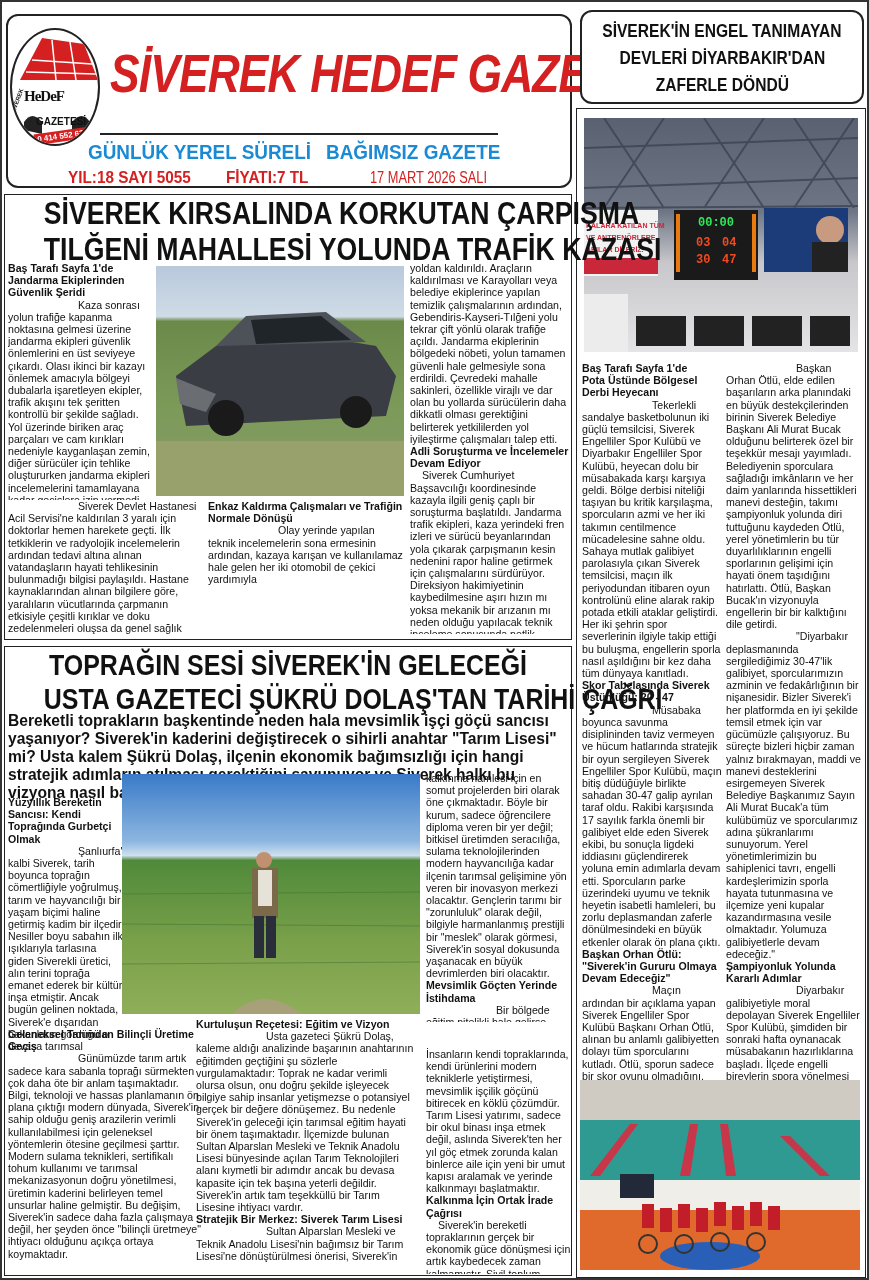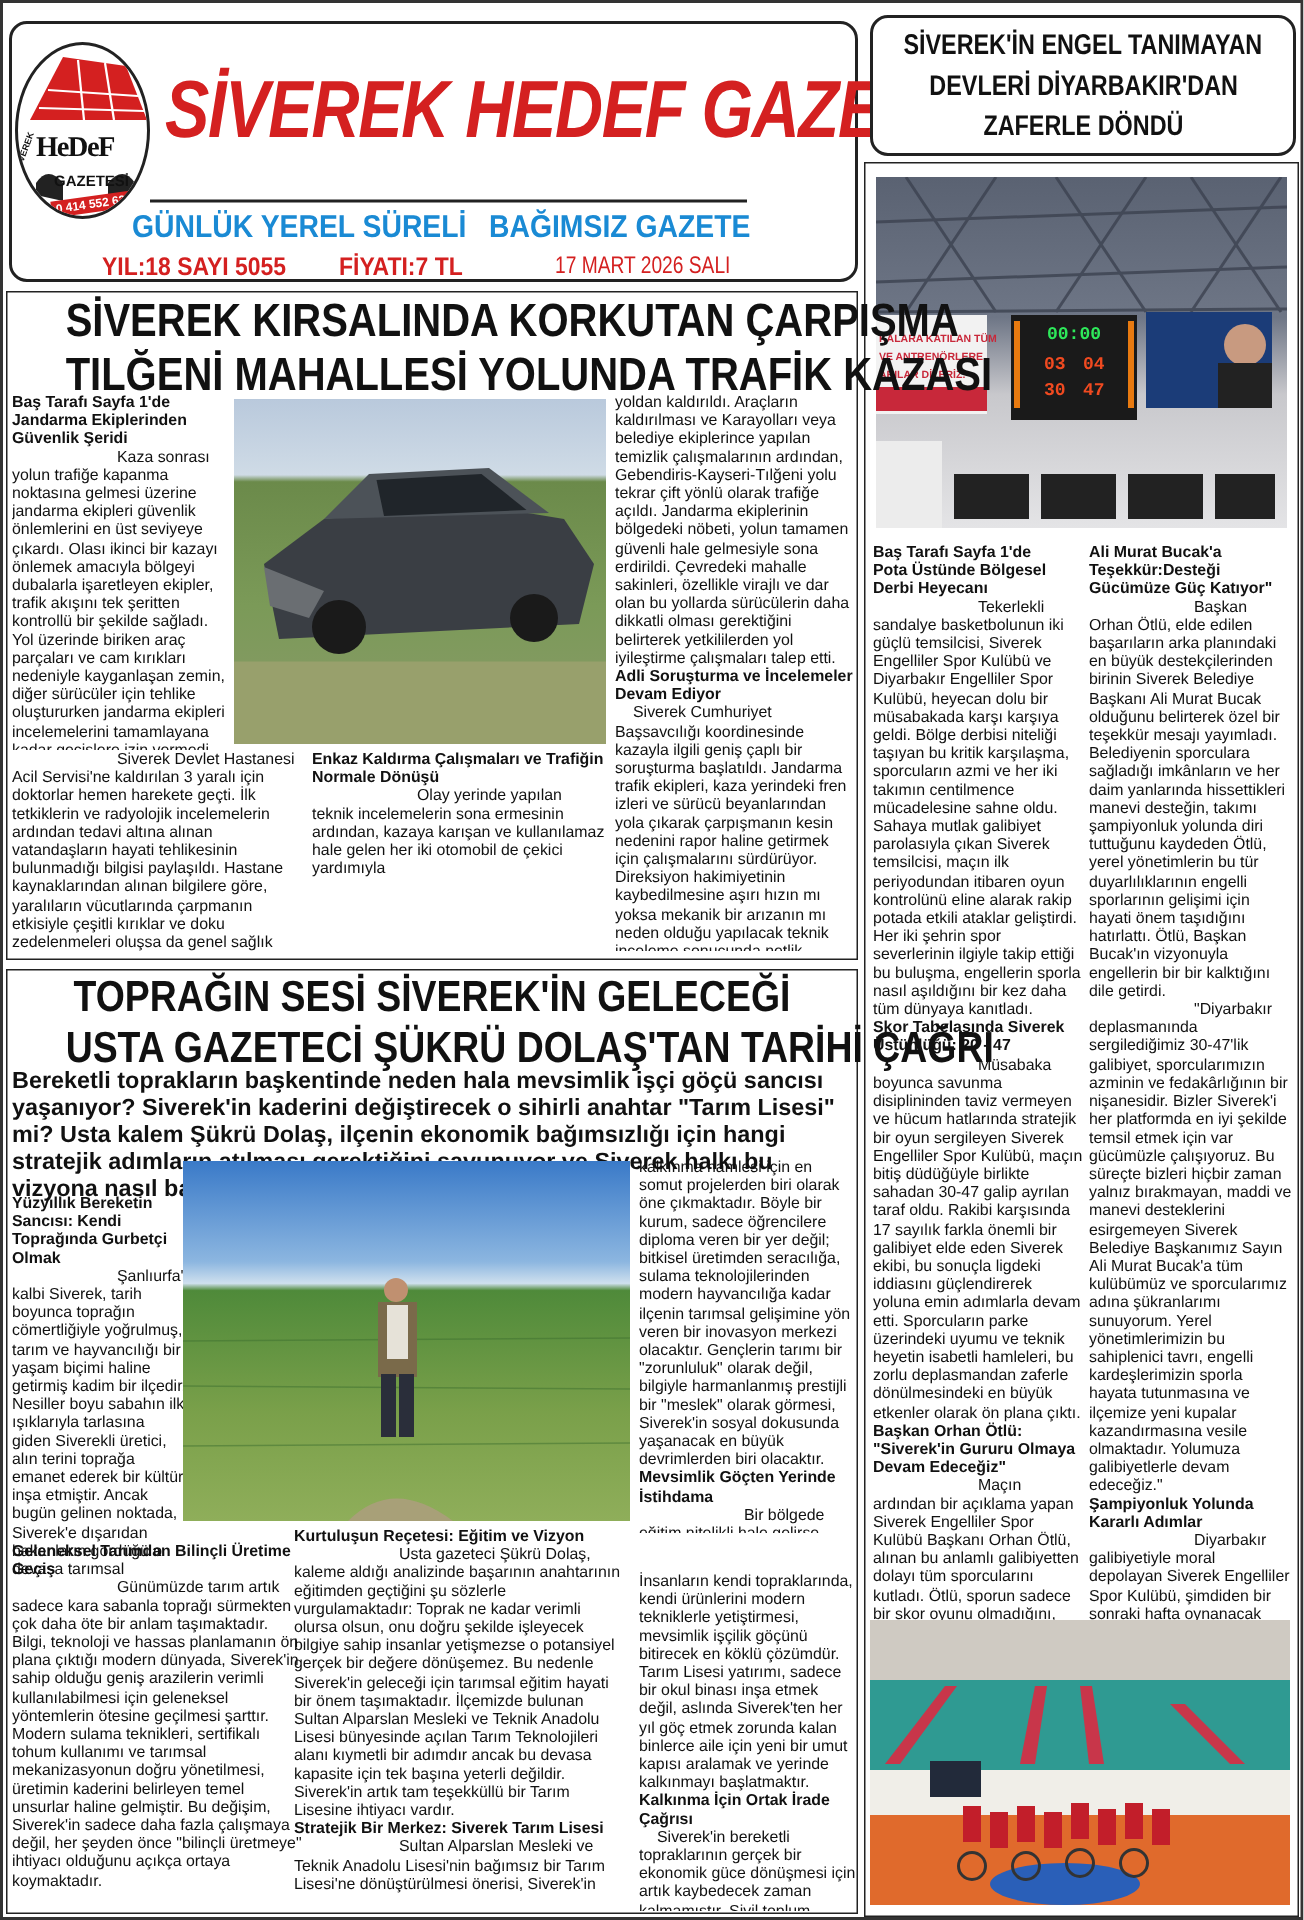--- a/index.html
+++ b/index.html
@@ -41,21 +41,21 @@
   <div class="abs" style="left:2px;top:12px;width:90px;height:118px;border:2px solid #222;border-radius:50%;overflow:hidden;background:#fff;">
     <svg width="90" height="118" viewBox="0 0 90 118" style="position:absolute;left:0;top:0;">
       <polygon points="8,50 30,8 72,14 86,50" fill="#d42020"></polygon>
       <line x1="20" y1="30" x2="80" y2="34" stroke="#fff" stroke-width="1.5"></line>
       <line x1="14" y1="42" x2="84" y2="44" stroke="#fff" stroke-width="1.5"></line>
       <line x1="40" y1="10" x2="44" y2="50" stroke="#fff" stroke-width="1.5"></line>
       <line x1="58" y1="12" x2="64" y2="50" stroke="#fff" stroke-width="1.5"></line>
       <path d="M12,92 Q20,80 30,92 L30,104 L12,100 Z" fill="#222"></path>
       <path d="M78,92 Q70,80 60,92 L60,104 L78,100 Z" fill="#222"></path>
     </svg>
-    <div class="abs" style="left:12px;top:58px;font-family:'Liberation Serif',serif;font-weight:bold;font-size:19px;color:#111;letter-spacing:-1px;">HeDeF</div>
+    <div class="abs" style="left:12px;top:58px;font-family:'Liberation Serif',serif;font-weight:bold;font-size:15px;color:#111;letter-spacing:-1px;">HeDeF</div>
     <div class="abs" style="left:-8px;top:68px;font-size:6px;font-weight:bold;transform:rotate(-70deg);color:#111;">SİVEREK</div>
     <div class="abs" style="left:24px;top:86px;font-size:10px;font-weight:bold;color:#111;">GAZETESİ</div>
     <div class="abs" style="left:22px;top:100px;font-size:8px;font-weight:bold;color:#fff;background:#d42020;padding:1px 3px;transform:rotate(-8deg);white-space:nowrap;">0 414 552 62 62</div>
   </div>
   <div class="abs mast-title" style="left:102px;top:26px;">SİVEREK HEDEF GAZETESİ</div>
   <div class="abs mast-line" style="left:92px;top:117px;width:398px;"></div>
   <div class="abs mast-sub" style="left:80px;top:124px;">GÜNLÜK YEREL SÜRELİ</div>
   <div class="abs mast-sub" style="left:318px;top:124px;">BAĞIMSIZ GAZETE</div>
   <div class="abs mast-meta" style="left:60px;top:152px;">YIL:18  SAYI 5055</div>
   <div class="abs mast-meta" style="left:218px;top:152px;">FİYATI:7 TL</div>
@@ -111,21 +111,20 @@
   <p class="sub">Baş Tarafı Sayfa 1'de</p>
   <p class="sub">Pota Üstünde Bölgesel Derbi Heyecanı</p>
   <p class="indent">Tekerlekli sandalye basketbolunun iki güçlü temsilcisi, Siverek Engelliler Spor Kulübü ve Diyarbakır Engelliler Spor Kulübü, heyecan dolu bir müsabakada karşı karşıya geldi. Bölge derbisi niteliği taşıyan bu kritik karşılaşma, sporcuların azmi ve her iki takımın centilmence mücadelesine sahne oldu. Sahaya mutlak galibiyet parolasıyla çıkan Siverek temsilcisi, maçın ilk periyodundan itibaren oyun kontrolünü eline alarak rakip potada etkili ataklar geliştirdi. Her iki şehrin spor severlerinin ilgiyle takip ettiği bu buluşma, engellerin sporla nasıl aşıldığını bir kez daha tüm dünyaya kanıtladı.</p>
   <p class="sub">Skor Tabelasında Siverek Üstünlüğü: 20 - 47</p>
   <p class="indent">Müsabaka boyunca savunma disiplininden taviz vermeyen ve hücum hatlarında stratejik bir oyun sergileyen Siverek Engelliler Spor Kulübü, maçın bitiş düdüğüyle birlikte sahadan 30-47 galip ayrılan taraf oldu. Rakibi karşısında 17 sayılık farkla önemli bir galibiyet elde eden Siverek ekibi, bu sonuçla ligdeki iddiasını güçlendirerek yoluna emin adımlarla devam etti. Sporcuların parke üzerindeki uyumu ve teknik heyetin isabetli hamleleri, bu zorlu deplasmandan zaferle dönülmesindeki en büyük etkenler olarak ön plana çıktı.</p>
   <p class="sub">Başkan Orhan Ötlü: "Siverek'in Gururu Olmaya Devam Edeceğiz"</p>
   <p class="indent">Maçın ardından bir açıklama yapan Siverek Engelliler Spor Kulübü Başkanı Orhan Ötlü, alınan bu anlamlı galibiyetten dolayı tüm sporcularını kutladı. Ötlü, sporun sadece bir skor oyunu olmadığını, engelli bireylerin sosyal hayatta var olma mücadelesinin en güçlü simgesi olduğunu vurguladı. Diyarbakır gibi güçlü bir rakibi deplasmanda yenmenin moral ve motivasyon açısından çok kıymetli olduğunu belirten Başkan Ötlü, bu başarının tesadüf olmadığını, sistemli bir çalışmanın ve arkalarındaki güçlü desteğin bir sonucu olduğunu ifade etti.</p>
 </div>
 
 <div class="col" style="left:726px;top:362px;width:136px;height:720px;">
-  <p class="sub">Ali Murat Bucak'a Teşekkür:Desteği Gücümüze Güç Katıyor"</p>
   <p class="indent">Başkan Orhan Ötlü, elde edilen başarıların arka planındaki en büyük destekçilerinden birinin Siverek Belediye Başkanı Ali Murat Bucak olduğunu belirterek özel bir teşekkür mesajı yayımladı. Belediyenin sporculara sağladığı imkânların ve her daim yanlarında hissettikleri manevi desteğin, takımı şampiyonluk yolunda diri tuttuğunu kaydeden Ötlü, yerel yönetimlerin bu tür duyarlılıklarının engelli sporlarının gelişimi için hayati önem taşıdığını hatırlattı. Ötlü, Başkan Bucak'ın vizyonuyla engellerin bir bir kalktığını dile getirdi.</p>
   <p class="indent">"Diyarbakır deplasmanında sergilediğimiz 30-47'lik galibiyet, sporcularımızın azminin ve fedakârlığının bir nişanesidir. Bizler Siverek'i her platformda en iyi şekilde temsil etmek için var gücümüzle çalışıyoruz. Bu süreçte bizleri hiçbir zaman yalnız bırakmayan, maddi ve manevi desteklerini esirgemeyen Siverek Belediye Başkanımız Sayın Ali Murat Bucak'a tüm kulübümüz ve sporcularımız adına şükranlarımı sunuyorum. Yerel yönetimlerimizin bu sahiplenici tavrı, engelli kardeşlerimizin sporla hayata tutunmasına ve ilçemize yeni kupalar kazandırmasına vesile olmaktadır. Yolumuza galibiyetlerle devam edeceğiz."</p>
   <p class="sub">Şampiyonluk Yolunda Kararlı Adımlar</p>
   <p class="indent">Diyarbakır galibiyetiyle moral depolayan Siverek Engelliler Spor Kulübü, şimdiden bir sonraki hafta oynanacak müsabakanın hazırlıklarına başladı. İlçede engelli bireylerin spora yönelmesi adına büyük bir umut kaynağı olan takım, sadece skorlarla değil, toplumsal farkındalık oluşturma misyonuyla da takdir topluyor. Siverek halkının her geçen gün artan ilgisi ve belediyenin sağladığı lojistik desteklerle güçlenen kulüp, sezon sonunda şampiyonluk kupasını Siverek'e getirmeyi hedefliyor. Bu zafer, "Engel Tanımayan Siverek" imajını bir kez daha perçinledi.</p>
 
 </div>
 
 <div class="photo" style="left:580px;top:1080px;width:280px;height:190px;background:#e6e6e6;">
   <svg width="280" height="190" viewBox="0 0 280 190" style="position:absolute;left:0;top:0;">
     <rect x="0" y="0" width="280" height="40" fill="#cfcac2"></rect>

